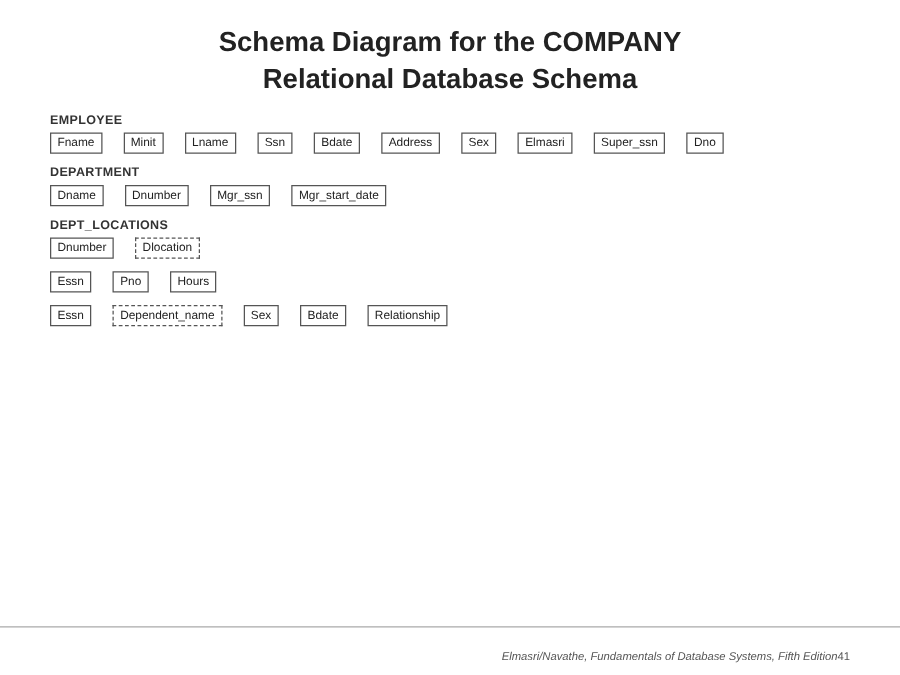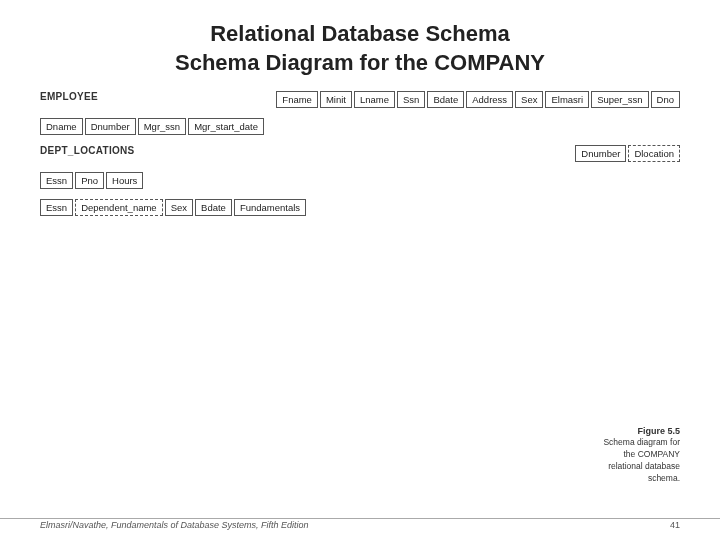--- a/index.html
+++ b/index.html
@@ -31,37 +31,37 @@
 
     .content-area {
       flex: 1;
       display: flex;
       flex-direction: column;
       gap: 10px;
     }
 
     .schema-table {
       display: flex;
-      flex-direction: row;
+      flex-direction: column;
       gap: 2px;
       justify-content: space-between;
     }
 
     .schema-table-name {
       font-size: 10px;
       font-weight: bold;
       color: #333;
       margin-bottom: 2px;
       letter-spacing: 0.3px;
     }
 
     .schema-fields {
       display: flex;
       flex-direction: row;
-      gap: 2px;
+      gap: 17px;
       flex-wrap: wrap;
     }
 
     .field {
       border: 1px solid #555;
       padding: 2px 5px;
       font-size: 9.5px;
       color: #222;
       background: #fff;
       white-space: nowrap;
@@ -92,23 +92,23 @@
       font-weight: bold;
       font-size: 9px;
     }
 
     .footer {
       position: absolute;
       bottom: 10px;
       left: 0;
       right: 0;
       border-top: 1px solid #aaa;
-      padding-top: 1px;
+      padding-top: 18px;
       display: flex;
-      justify-content: space-between;
+      justify-content: flex-end;
       align-items: center;
       padding-left: 40px;
       padding-right: 40px;
     }
 
     .footer-text {
       font-size: 9px;
       color: #555;
       font-style: italic;
     }
@@ -116,41 +116,42 @@
     .footer-page {
       font-size: 9px;
       color: #555;
     }
   </style>
 </head>
 <body>
 
 <div class="slide">
   <div class="title">
+    <div>Schema Diagram for the COMPANY</div>
     <div>Relational Database Schema</div>
-    <div>Schema Diagram for the COMPANY</div>
   </div>
 
   <div class="content-area" id="tables-container">
   <div class="schema-table">
         <div class="schema-table-name">EMPLOYEE</div>
         <div class="schema-fields">
           <div class="field">Fname</div>
           <div class="field">Minit</div>
           <div class="field">Lname</div>
           <div class="field pk">Ssn</div>
           <div class="field">Bdate</div>
           <div class="field">Address</div>
           <div class="field">Sex</div>
           <div class="field">Elmasri</div>
           <div class="field fk">Super_ssn</div>
           <div class="field fk">Dno</div>
         </div>
       </div>
       <div class="schema-table">
+        <div class="schema-table-name">DEPARTMENT</div>
         <div class="schema-fields">
           <div class="field">Dname</div>
           <div class="field pk">Dnumber</div>
           <div class="field fk">Mgr_ssn</div>
           <div class="field">Mgr_start_date</div>
         </div>
       </div>
       <div class="schema-table">
         <div class="schema-table-name">DEPT_LOCATIONS</div>
         <div class="schema-fields">
@@ -164,30 +165,23 @@
           <div class="field pk fk">Pno</div>
           <div class="field">Hours</div>
         </div>
       </div>
       <div class="schema-table">
         <div class="schema-fields">
           <div class="field pk fk">Essn</div>
           <div class="field pk dotted-border">Dependent_name</div>
           <div class="field">Sex</div>
           <div class="field">Bdate</div>
-          <div class="field">Fundamentals</div>
+          <div class="field">Relationship</div>
         </div>
       </div>
     </div>
 
-  <div class="figure-note">
-    <div class="fig-label">Figure 5.5</div>
-    <div id="figure-desc" style="white-space: pre-line;">Schema diagram for
-the COMPANY
-relational database
-schema.</div>
-  </div>
 </div>
 
 <div class="footer">
   <div class="footer-text">Elmasri/Navathe, Fundamentals of Database Systems, Fifth Edition</div>
   <div class="footer-page">41</div>
 </div>
 
 </body></html>

